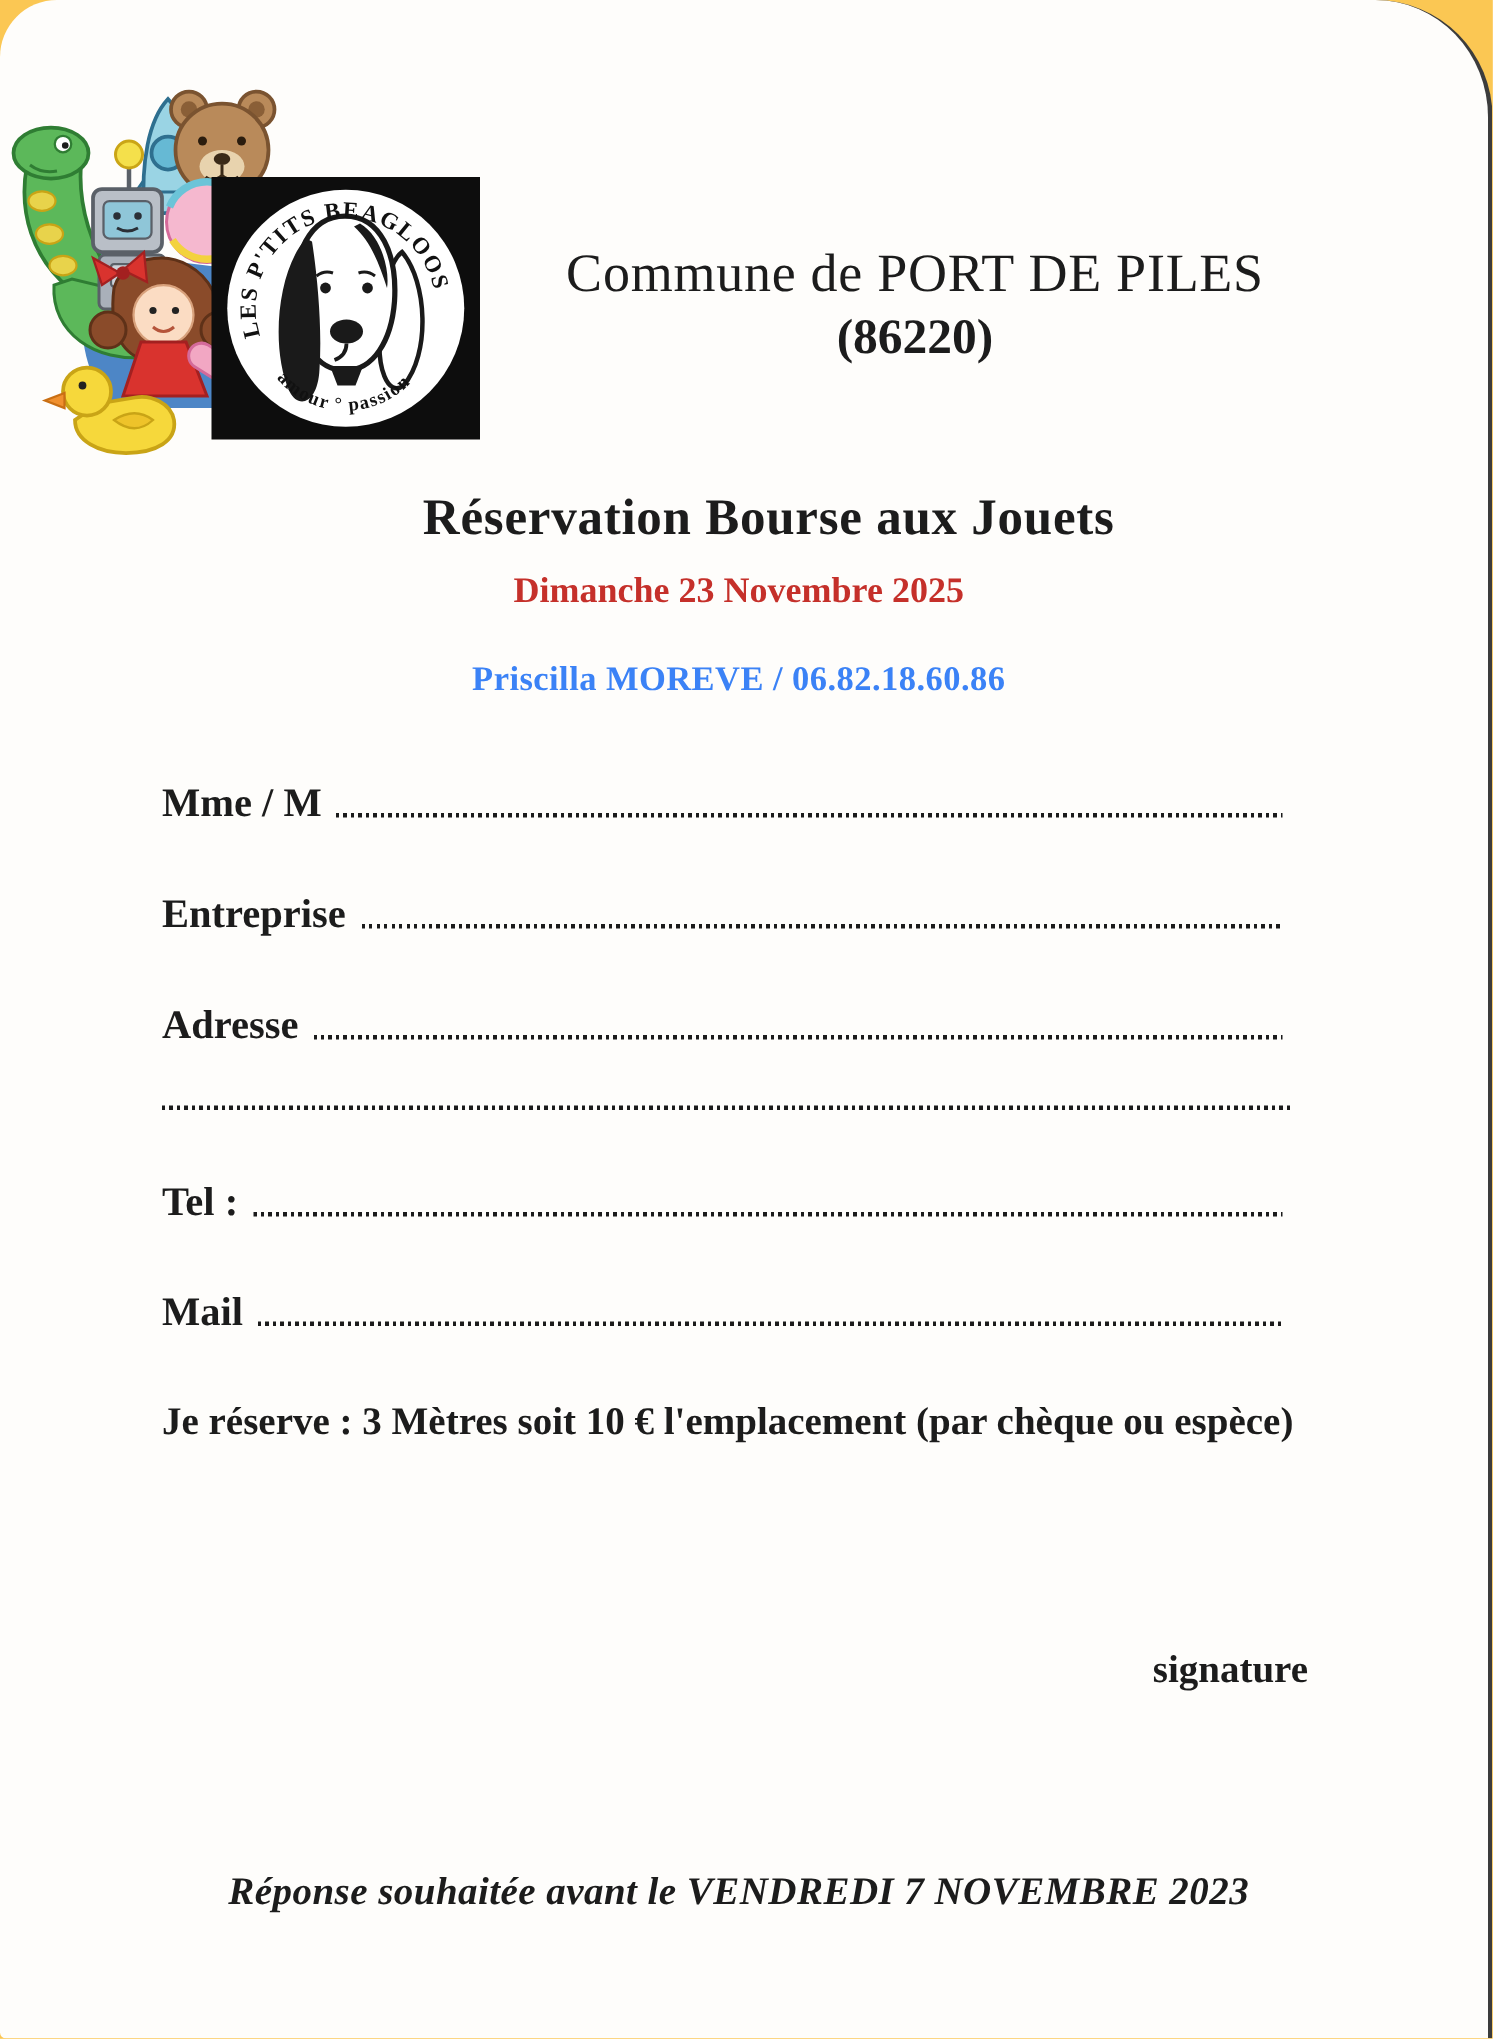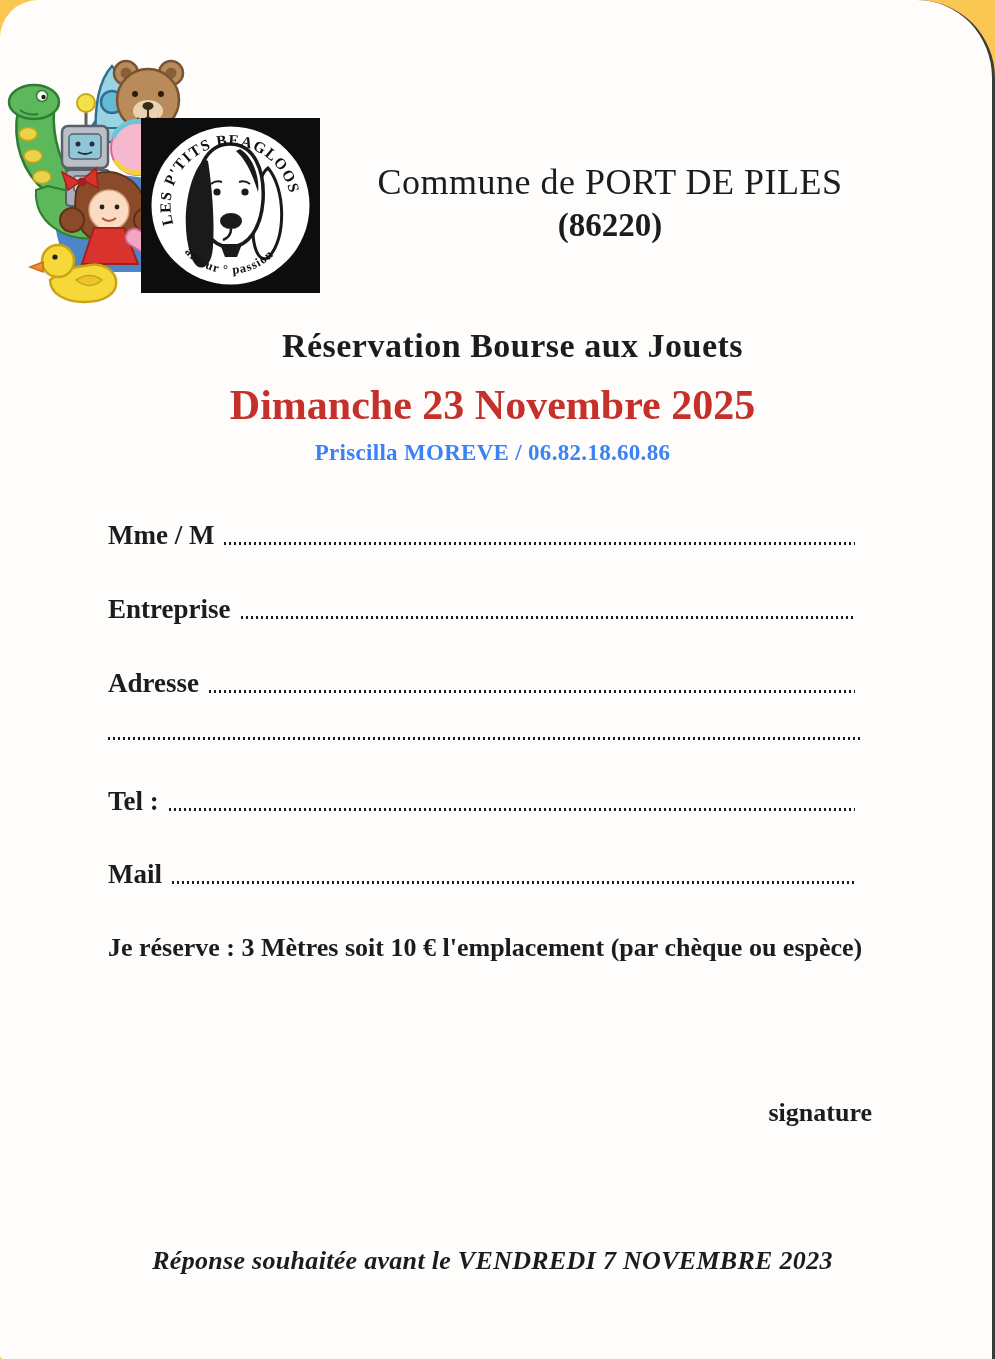--- a/index.html
+++ b/index.html
@@ -10,21 +10,21 @@
   .sheet{
     position:absolute;inset:0;background:#fefdfb;
     border-radius:38px 78px 0 4px;
     border-right:3px solid #3c3c3c;
   }
   .logo-svg{position:absolute;left:6px;top:40px;width:430px;height:312px;}
   .commune{position:absolute;left:355px;top:160px;width:510px;text-align:center;line-height:1.25;}
   .commune-line1{font-size:36px;font-weight:normal;letter-spacing:.5px;}
   .commune-line2{font-size:33px;font-weight:bold;text-align:center;}
   .title{position:absolute;left:0;top:327px;width:985px;text-align:center;font-size:34px;font-weight:bold;letter-spacing:.5px;padding-left:20px;}
-  .date{position:absolute;left:0;top:381px;width:985px;text-align:center;font-size:42px;font-weight:bold;color:#c5302a;}
+  .date{position:absolute;left:0;top:381px;width:985px;text-align:center;font-size:24px;font-weight:bold;color:#c5302a;}
   .contact{position:absolute;left:0;top:440px;width:985px;text-align:center;font-size:23px;font-weight:bold;color:#3b82f6;letter-spacing:.3px;}
   .frow{position:absolute;left:108px;right:137px;display:flex;align-items:center;}
   .flabel{font-size:27px;font-weight:bold;white-space:nowrap;}
   .dots{flex:1;align-self:flex-end;height:3px;margin:0 0 6px 10px;
     background:repeating-linear-gradient(90deg,#1b1b1b 0 2.3px,transparent 2.3px 5px);}
   .dots-full{position:absolute;left:108px;right:130px;height:3px;
     background:repeating-linear-gradient(90deg,#1b1b1b 0 2.3px,transparent 2.3px 5px);}
   .reserve{position:absolute;left:108px;top:933px;font-size:26px;font-weight:bold;}
   .signature{position:absolute;right:120px;top:1098px;font-size:26px;font-weight:bold;}
   .footer-note{position:absolute;left:0;top:1246px;width:985px;text-align:center;

